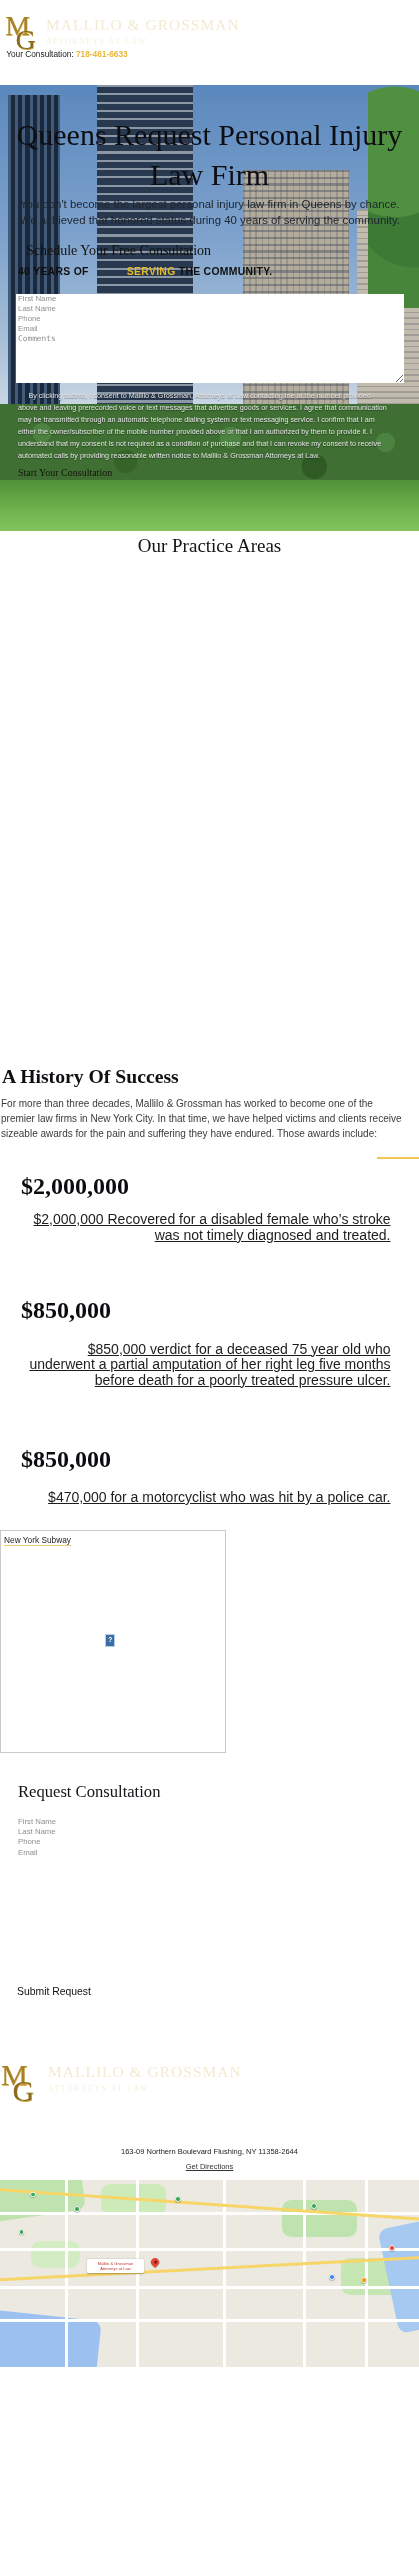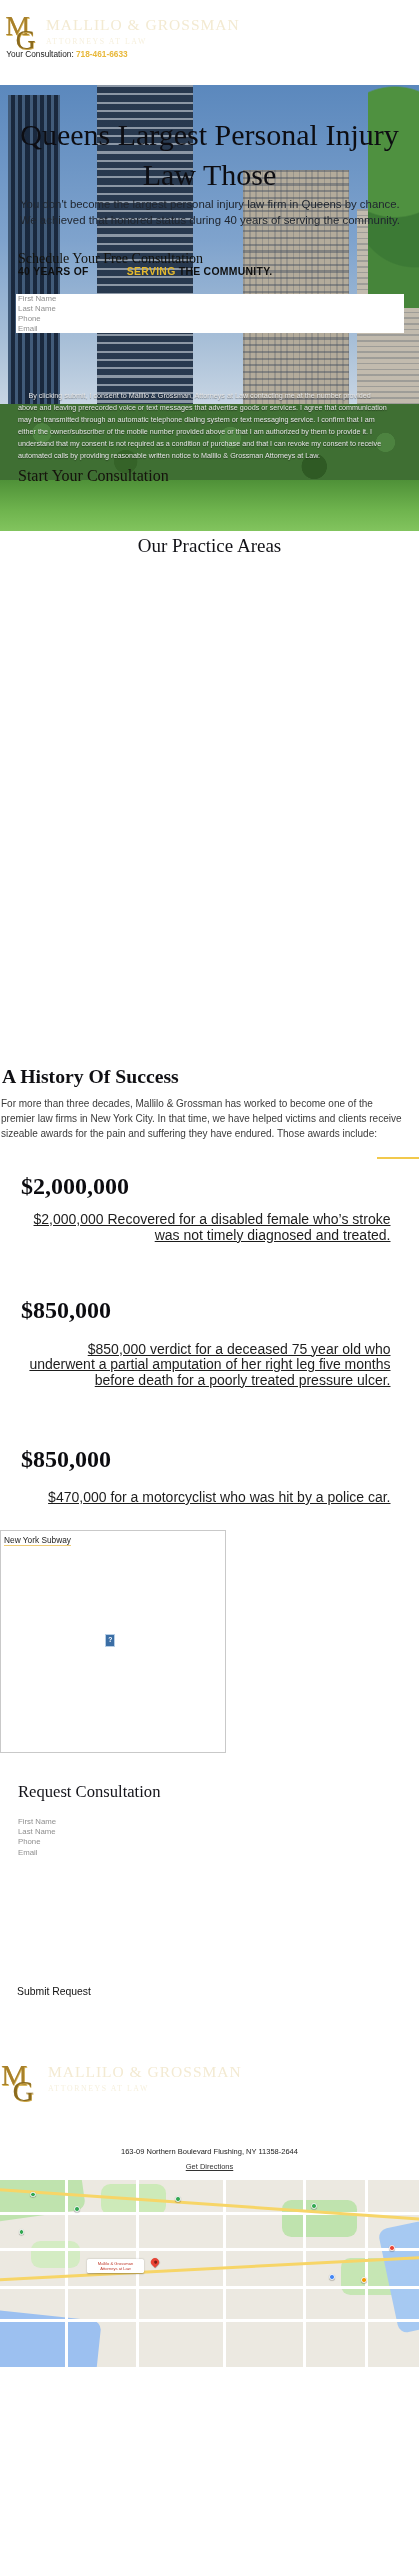--- a/index.html
+++ b/index.html
@@ -40,32 +40,32 @@
                        radial-gradient(circle at 30% 60%, #356328 0 11.4px, transparent 12px),
                        radial-gradient(circle at 55% 35%, #4d8340 0 10.4px, transparent 11px),
                        radial-gradient(circle at 75% 65%, #2f5a24 0 12.4px, transparent 13px),
                        radial-gradient(circle at 92% 40%, #4d8340 0 9.3px, transparent 9.8px); }
   .lawn { position:absolute; left:0; right:0; bottom:0; height:51px; background:linear-gradient(180deg,#4f9138,#6fb44e 60%,#82c45e); }
 
   .hero-title { position:absolute; top:30px; left:0; width:100%; text-align:center;
       font-family:"Liberation Serif",serif; font-weight:normal; font-size:30px; line-height:1.32; color:#0d0d12; }
   .hero-sub { position:absolute; top:111px; left:10.4px; width:399px; text-align:center;
       font-size:11.4px; line-height:16px; color:#20262f; }
-  .hero-schedule { position:absolute; top:166px; left:18px; font-family:"Liberation Serif",serif; font-size:14px; color:#14120d; }
+  .hero-schedule { position:absolute; top:158px; left:18px; font-family:"Liberation Serif",serif; font-size:14px; color:#14120d;padding-left:8px; }
   .hero-years { position:absolute; top:181px; left:18px; font-size:10.4px; font-weight:bold; letter-spacing:0.3px; color:#0f0f0f; }
   .hero-years .hl { color:#e5b92d;margin-left:35px; }
 
   .hero-form { position:absolute; top:209px; left:15.5px; width:388px; }
   .hero-form input { display:block; width:100%; height:9.8px; border:none; outline:none; background:#fff; font-size:7.8px; color:#444; padding:0 2.6px; border-radius:0; }
   .hero-form textarea { display:block; width:100%; height:50px; border:none; outline:none; background:#fff; font-size:7.8px; color:#444; padding:0.5px 2.6px; resize:both; border-radius:0; }
   .hero-form input::placeholder, .hero-form textarea::placeholder { color:#8f8f8f; opacity:1; }
 
   .hero-disclaimer { position:absolute; top:305px; left:18px; width:370px; font-size:7.2px; line-height:12px;
       color:#e6e6e6; text-shadow:0 0.5px 1px rgba(0,0,0,.45); text-indent:10.4px; }
-  .hero-cta { position:absolute; top:382px; left:18px; font-family:"Liberation Serif",serif; font-size:16px; color:#15130c; text-decoration:none; }
+  .hero-cta { position:absolute; top:382px; left:18px; font-family:"Liberation Serif",serif; font-size:10px; color:#15130c; text-decoration:none; }
 
   
   .practice { height:520px; background:#fff; }
   .practice h2 { padding-top:4.1px; text-align:center; font-family:"Liberation Serif",serif; font-weight:normal; font-size:19px; color:#131318; }
   .practice-empty { height:611px; }
 
   
   .band { position:relative; overflow:hidden; }
   .band-serving { height:49px; background:linear-gradient(100deg,#2e4d7b 0%,#4a6788 35%,#6d8398 60%,#97a2ab 100%); }
   .band-serving::before { content:""; position:absolute; left:166px; top:-83px; width:171px; height:171px;
@@ -170,30 +170,31 @@
   <div class="hero">
     <div class="sky"></div>
     <div class="bldg bldg1"></div>
     <div class="bldg bldg2"></div>
     <div class="bldg bldg3"></div>
     <div class="bldg bldg4"></div>
     <div class="tree-right"></div>
     <div class="trees-band"></div>
     <div class="lawn"></div>
 
-    <h1 class="hero-title">Queens Largest Personal Injury Law Those</h1>
+    <h1 class="hero-title">Queens Request Personal Injury Law Firm</h1>
     <div class="hero-sub">You don't become the largest personal injury law firm in Queens by chance. We achieved that honored status during 40 years of serving the community.</div>
     <div class="hero-schedule">Schedule Your Free Consultation</div>
     <div class="hero-years"><span>40 YEARS OF </span><span class="hl">SERVING</span><span> THE COMMUNITY.</span></div>
 
     <form class="hero-form">
       <input type="text" placeholder="First Name" style="">
       <input type="text" placeholder="Last Name" style="">
       <input type="text" placeholder="Phone" style="">
       <input type="text" placeholder="Email" style="">
+      <textarea placeholder="Comments" style=""></textarea>
     </form>
 
     <div class="hero-disclaimer">By clicking submit, I consent to Mallilo &amp; Grossman, Attorneys at Law contacting me at the number provided above and leaving prerecorded voice or text messages that advertise goods or services. I agree that communication may be transmitted through an automatic telephone dialing system or text messaging service. I confirm that I am either the owner/subscriber of the mobile number provided above or that I am authorized by them to provide it. I understand that my consent is not required as a condition of purchase and that I can revoke my consent to receive automated calls by providing reasonable written notice to Mallilo &amp; Grossman Attorneys at Law.</div>
     <a href="#" class="hero-cta">Start Your Consultation</a>
   </div>
 
   <div class="practice">
     <h2>Our Practice Areas</h2>
     <div class="practice-empty"></div>
   </div>

